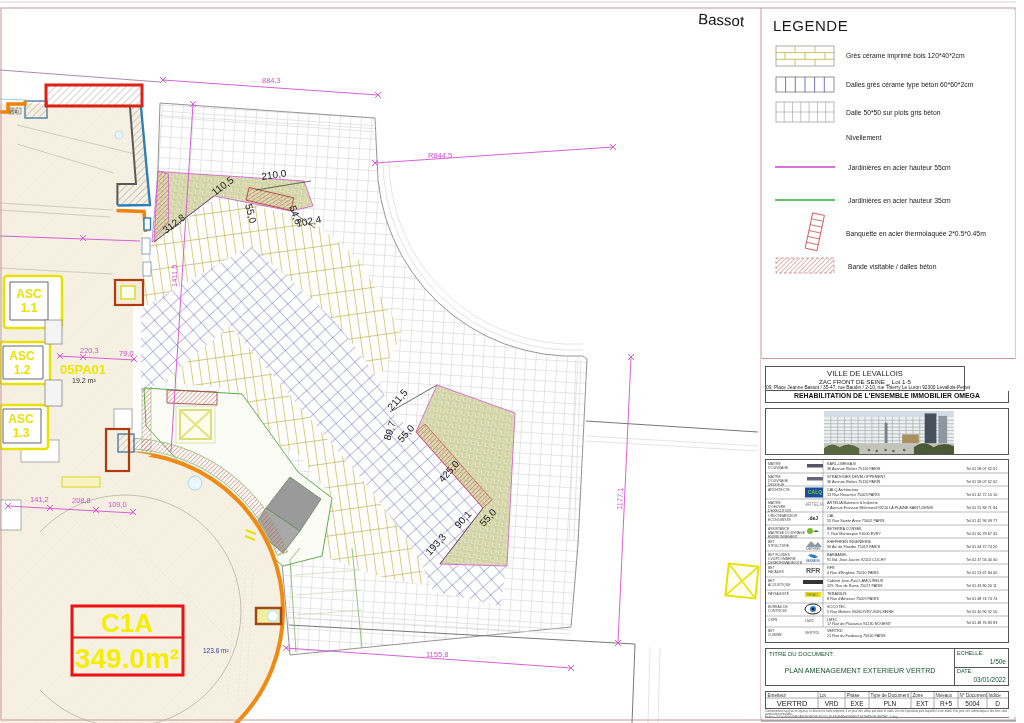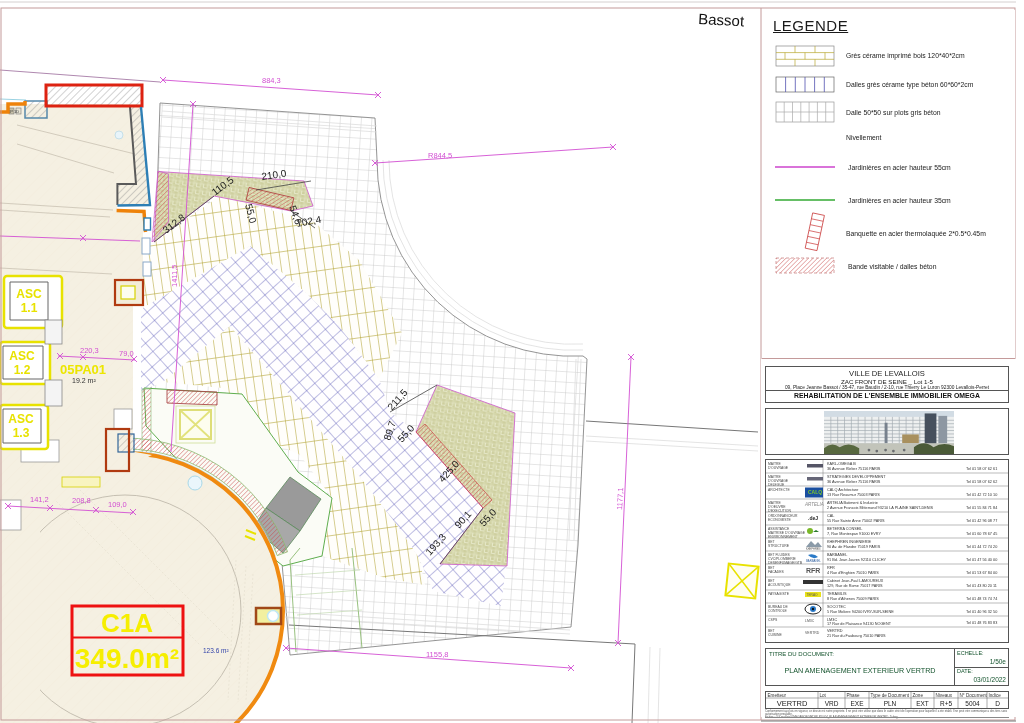--- a/index.html
+++ b/index.html
@@ -244,21 +244,21 @@
 </g>
 
 <text x="698" y="24" font-size="15" fill="#111" transform="rotate(3 698 24)">Bassot</text>
 
 <rect x="1" y="8" width="1014" height="712" fill="none" stroke="#c49a9a" stroke-width="1"></rect>
 <line x1="761" y1="8" x2="761" y2="720" stroke="#c49a9a" stroke-width="1"></line>
 <line x1="761" y1="721" x2="1016" y2="721" stroke="#777" stroke-width="1.2"></line>
 </svg>
 
 <div class="abs" id="legend" style="left:762px;top:10px;width:253px;height:349px;border-bottom:1px solid #c49a9a;box-sizing:border-box;background:#fff;">
-  <div class="abs" style="left:11px;top:7px;font-size:15px;letter-spacing:0.5px;color:#1a1a1a;text-decoration:underline;">LEGENDE</div>
+  <div class="abs" style="left:11px;top:7px;font-size:15px;letter-spacing:0.5px;color:#1a1a1a;">LEGENDE</div>
   <svg class="abs" style="left:0;top:0" width="253" height="349" viewBox="762 10 253 349">
     <g transform="translate(762,10)">
 
     <g transform="translate(14,36)">
       <rect x="0" y="0" width="58" height="20" fill="#fff" stroke="#888" stroke-width="0.7"></rect>
       <path d="M0,6.6H58 M0,13.3H58" stroke="#b8a830" stroke-width="0.7"></path>
       <path d="M19,0V6.6 M39,0V6.6 M9,6.6V13.3 M29,6.6V13.3 M49,6.6V13.3 M19,13.3V20 M39,13.3V20" stroke="#b8a830" stroke-width="0.7"></path>
     </g>
 
     <g transform="translate(14,67)">
@@ -287,21 +287,21 @@
       <text x="86" y="193">Jardinières en acier hauteur 35cm</text>
       <text x="84" y="226">Banquette en acier thermolaquée 2*0.5*0.45m</text>
       <text x="86" y="259">Bande visitable / dalles béton</text>
     </g>
     </g>
   </svg>
 </div>
 
 <div class="abs" id="titleblock" style="left:761px;top:359px;width:255px;height:358px;background:#fff;box-sizing:border-box;">
 
-  <div class="abs" style="left:4px;top:7px;width:244px;height:25px;border:1px solid #555;box-sizing:border-box;text-align:center;color:#222;">
+  <div class="abs" style="left:4px;top:7px;width:200px;height:25px;border:1px solid #555;box-sizing:border-box;text-align:center;color:#222;">
     <div style="font-size:7.6px;line-height:9px;margin-top:2px;">VILLE DE LEVALLOIS</div>
     <div style="font-size:6.2px;line-height:7px;">ZAC FRONT DE SEINE _ Lot 1-5</div>
     <div style="font-size:4.8px;line-height:5.5px;white-space:nowrap;">09, Place Jeanne Bassot / 35-47, rue Baudin / 2-10, rue Thierry Le Luron 92300 Levallois-Perret</div>
   </div>
   <div class="abs" style="left:4px;top:32px;width:244px;height:12px;border:1px solid #555;border-top:none;box-sizing:border-box;text-align:center;color:#111;font-size:6.9px;font-weight:bold;line-height:10px;white-space:nowrap;">REHABILITATION DE L'ENSEMBLE IMMOBILIER OMEGA</div>
 
   <div class="abs" style="left:4px;top:49px;width:244px;height:47px;border:1px solid #555;box-sizing:border-box;">
     <svg class="abs" style="left:58px;top:1.5px;" width="130" height="43" viewBox="0 0 133 44" preserveAspectRatio="none">
       <rect width="133" height="44" fill="#c6d2da"></rect>
       <rect x="0" y="0" width="133" height="7" fill="#d2dce4"></rect>

